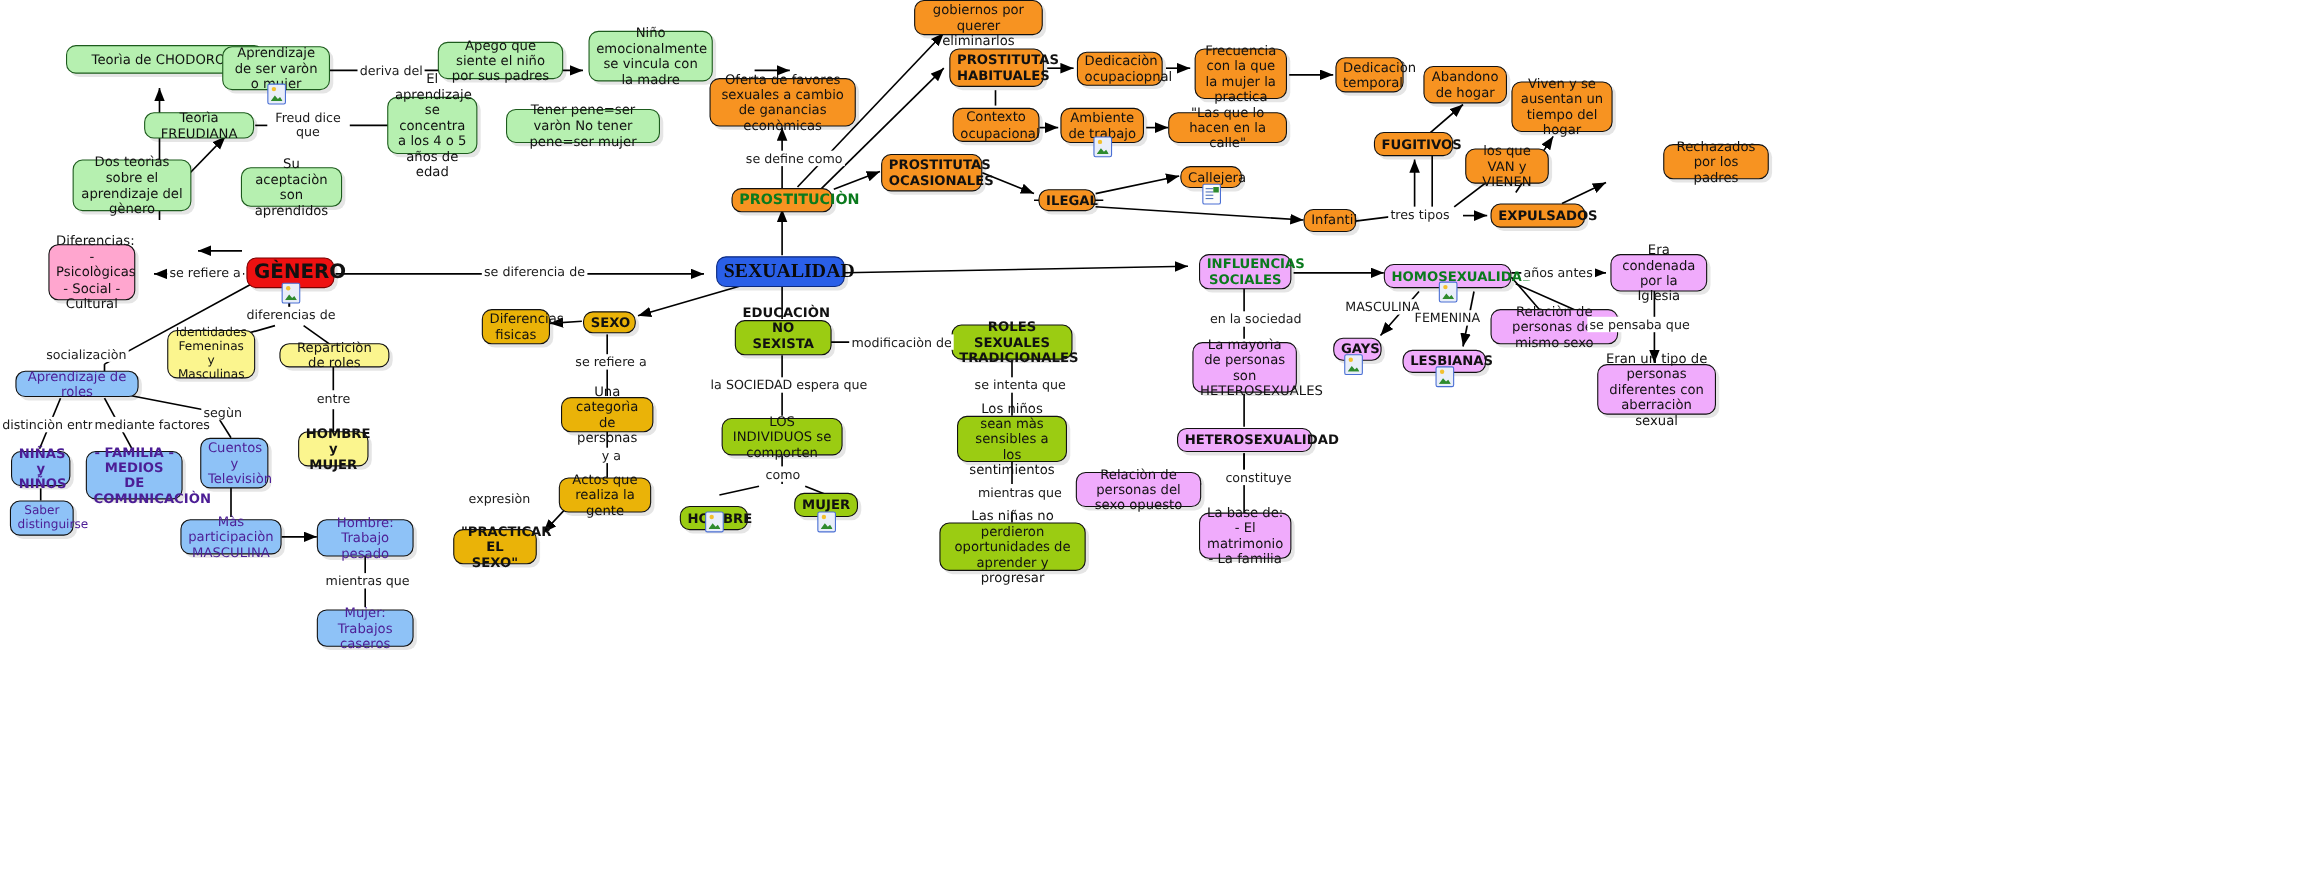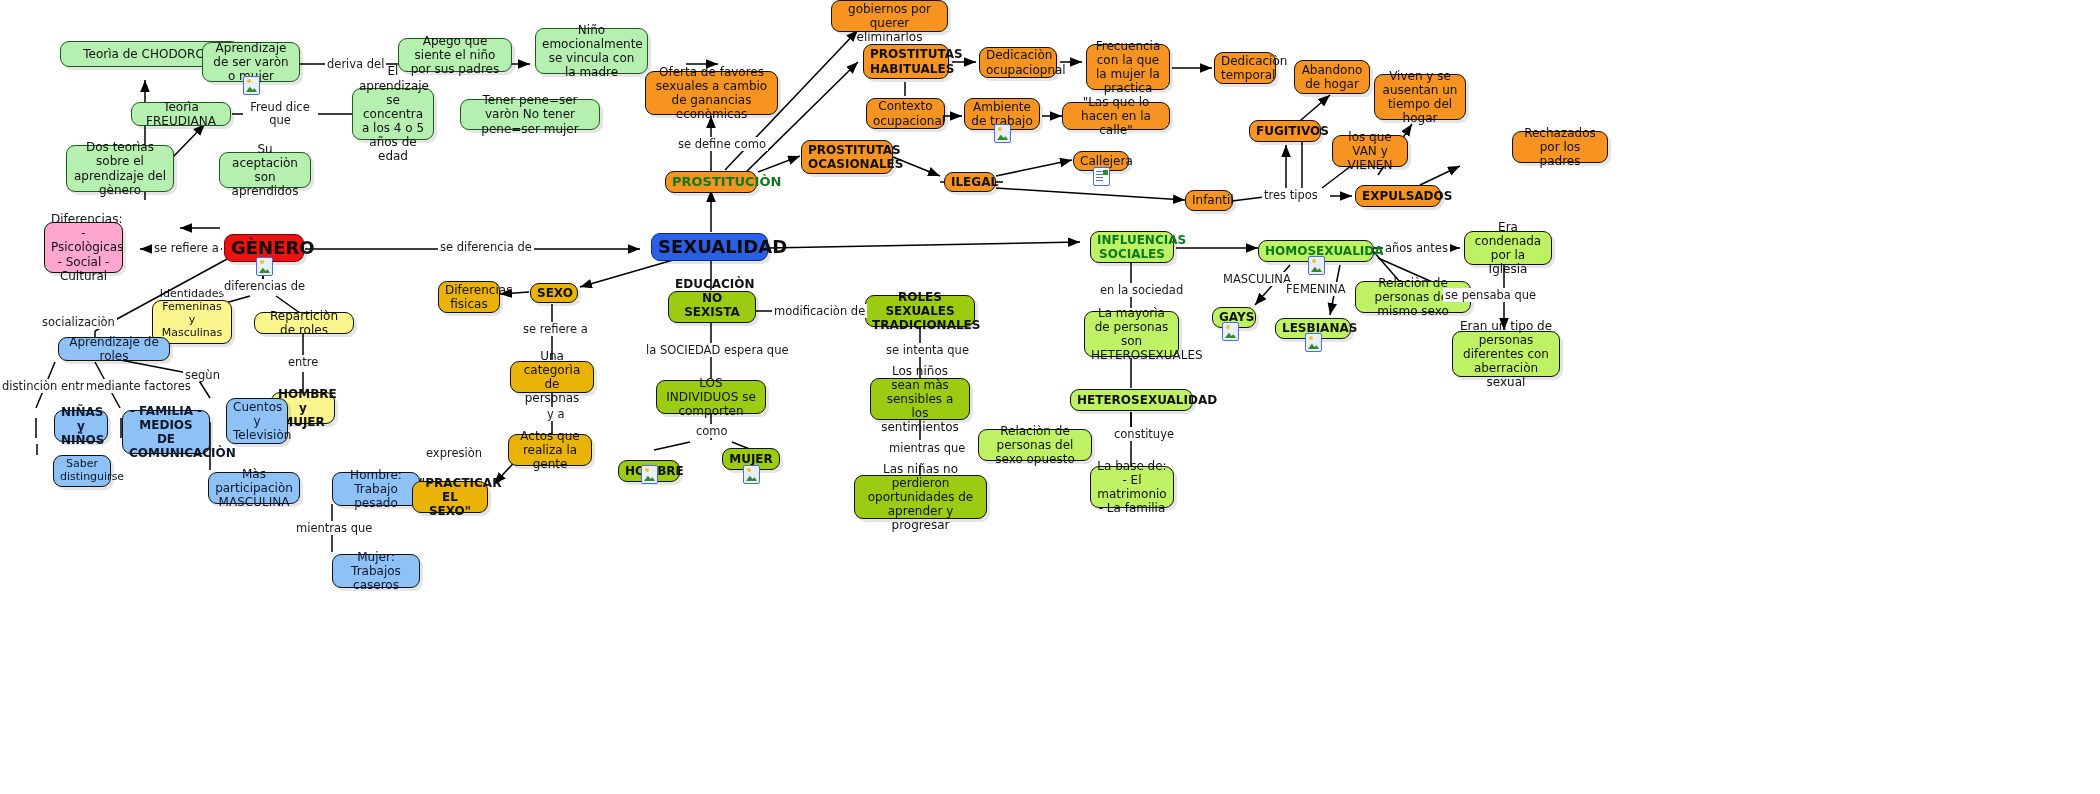--- a/index.html
+++ b/index.html
@@ -13,24 +13,24 @@
         box-shadow:3px 3px 0 rgba(0,0,0,0.10);padding:3px 6px;}
   .node span{display:block;width:100%;}
 
   
   .green   {background:#b6f0b0;border-color:#1d5b1d;color:#111;}
   .orange  {background:#f79321;border-color:#111;color:#111;}
   .red     {background:#ee1111;border-color:#7a0000;color:#111;}
   .blue    {background:#2a5fe8;border-color:#0c2a80;color:#0a0a0a;}
   .pink    {background:#ffa6cf;border-color:#111;color:#111;}
   .yellow  {background:#fbf58e;border-color:#111;color:#111;}
-  .lblue   {background:#8ec2f7;border-color:#111;color:#0f172a;margin-left:44px;}
+  .lblue   {background:#8ec2f7;border-color:#111;color:#4c1d95;}
   .purple  {background:#eab308;border-color:#111;color:#111;}
   .olive   {background:#9bcc12;border-color:#111;color:#111;}
-  .cyan    {background:#bef264;border-color:#111;color:#111;}
+  .cyan    {background:#f0abfc;border-color:#111;color:#111;}
 
   .fs11{font-size:11px;}
   .fs12{font-size:12px;}
   .fs13{font-size:13px;}
   .fs18{font-size:18px;}
   .bold{font-weight:bold;}
   .ul{}
   .greentxt{color:#0a7a1d;}
 
   .label{position:absolute;font-size:11.5px;color:#1a1a1a;white-space:nowrap;
@@ -197,21 +197,21 @@
   <div class="node red fs18 bold" style="left:224px;top:234px;width:80px;height:28px;">
     <span>GÈNERO</span>
   </div>
   <div class="ico" style="left:256px;top:257px;"></div>
 
   <div class="label" style="left:152px;top:241px;">se refiere a</div>
   <div class="label" style="left:258px;top:279px;">y</div>
   <div class="label" style="left:40px;top:300px;margin-top:15px;">socializaciòn</div>
   <div class="label" style="left:222px;top:279px;">diferencias de</div>
 
-  <div class="node yellow fs11" style="left:152px;top:300px;width:80px;height:44px;align-items:flex-end;">
+  <div class="node yellow fs11" style="left:152px;top:300px;width:80px;height:44px;">
     <span>Identidades Femeninas y Masculinas</span>
   </div>
 
   <div class="node yellow fs12" style="left:254px;top:312px;width:100px;height:22px;">
     <span>Reparticiòn de roles</span>
   </div>
 
   <div class="label" style="left:286px;top:355px;">entre</div>
 
   <div class="node yellow fs12 bold" style="left:271px;top:392px;width:64px;height:32px;">
@@ -335,21 +335,21 @@
   </div>
 
   <div class="node orange fs12" style="left:1512px;top:131px;width:96px;height:32px;">
     <span>Rechazados por los padres</span>
   </div>
 
   <div class="node orange fs12 bold" style="left:1355px;top:185px;width:86px;height:22px;">
     <span>EXPULSADOS</span>
   </div>
 
-  <div class="node blue fs18 bold" style="left:651px;top:233px;width:117px;height:28px;">
+  <div class="node blue fs18 bold" style="left:651px;top:233px;width:117px;height:28px;font-family:Liberation Serif, serif;">
     <span>SEXUALIDAD</span>
   </div>
 
   <div class="label" style="left:438px;top:240px;">se diferencia de</div>
 
   <div class="node purple fs12 bold" style="left:530px;top:283px;width:48px;height:20px;">
     <span>SEXO</span>
   </div>
 
   <div class="node purple fs12" style="left:438px;top:281px;width:62px;height:32px;">

